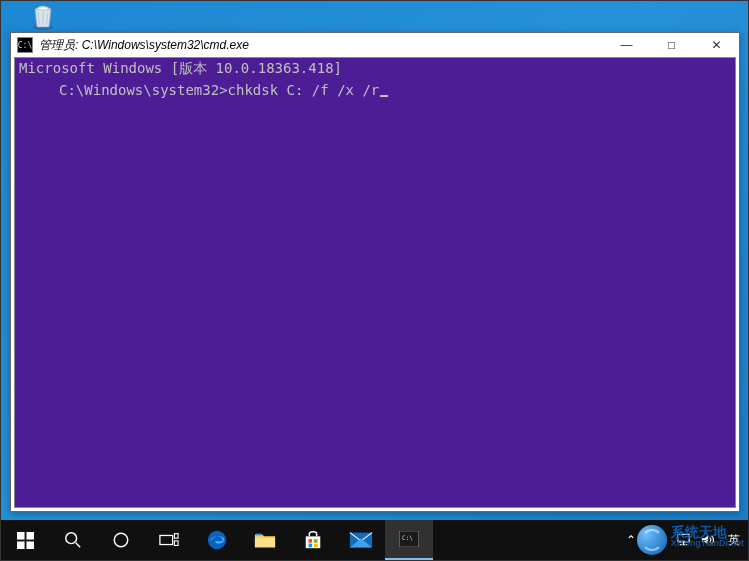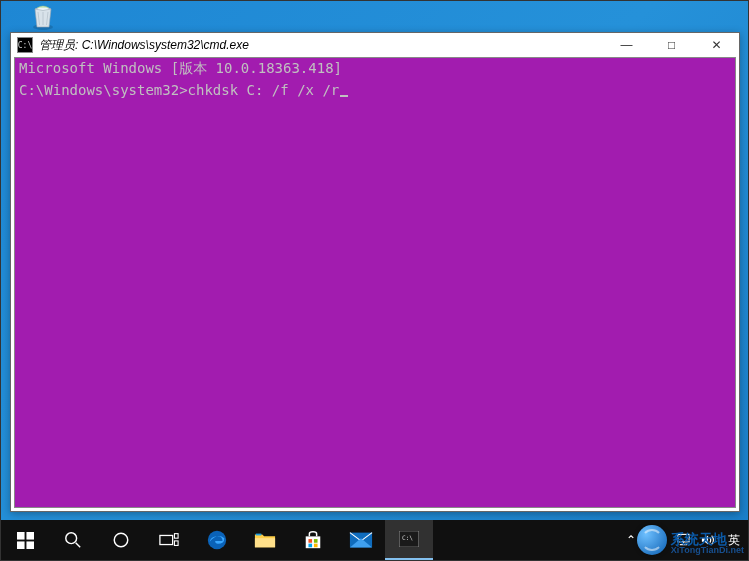--- a/index.html
+++ b/index.html
@@ -65,33 +65,33 @@
     display: flex;
     align-items: center;
     justify-content: center;
     font-size: 12px;
     color: #333;
     cursor: pointer;
   }
 
   .console-body {
     flex: 1;
-    background: #a21caf;
+    background: #4c1d95;
     border: 1px solid #888;
     margin: 0 3px 3px 3px;
     padding: 2px 4px;
     font-family: "Consolas", "SimSun", monospace;
     font-size: 14px;
     line-height: 1.15;
     color: #c0c0c0;
     white-space: pre;
     overflow: hidden;
   }
   .console-line { display: block; }
-  .prompt-line { margin-top: 6px; }
+  .prompt-line { margin-top: 6px; margin-left: 40px; }
   .cursor {
     display: inline-block;
     width: 8px;
     height: 2px;
     background: #c0c0c0;
     vertical-align: baseline;
     margin-left: 1px;
     position: relative;
     top: 2px;
   }
@@ -133,21 +133,21 @@
     justify-content: center;
   }
   .ime-label { font-size: 12px; padding: 0 2px; cursor: pointer; }
 
   
   .watermark {
     position: absolute;
     right: 4px;
     bottom: 5px;
     display: flex;
-    align-items: flex-end;
+    align-items: flex-start;
     gap: 4px;
     color: #0b5aa8;
     font-weight: bold;
     font-size: 14px;
     pointer-events: none;
   }
   .wm-globe {
     width: 30px;
     height: 30px;
     border-radius: 50%;

